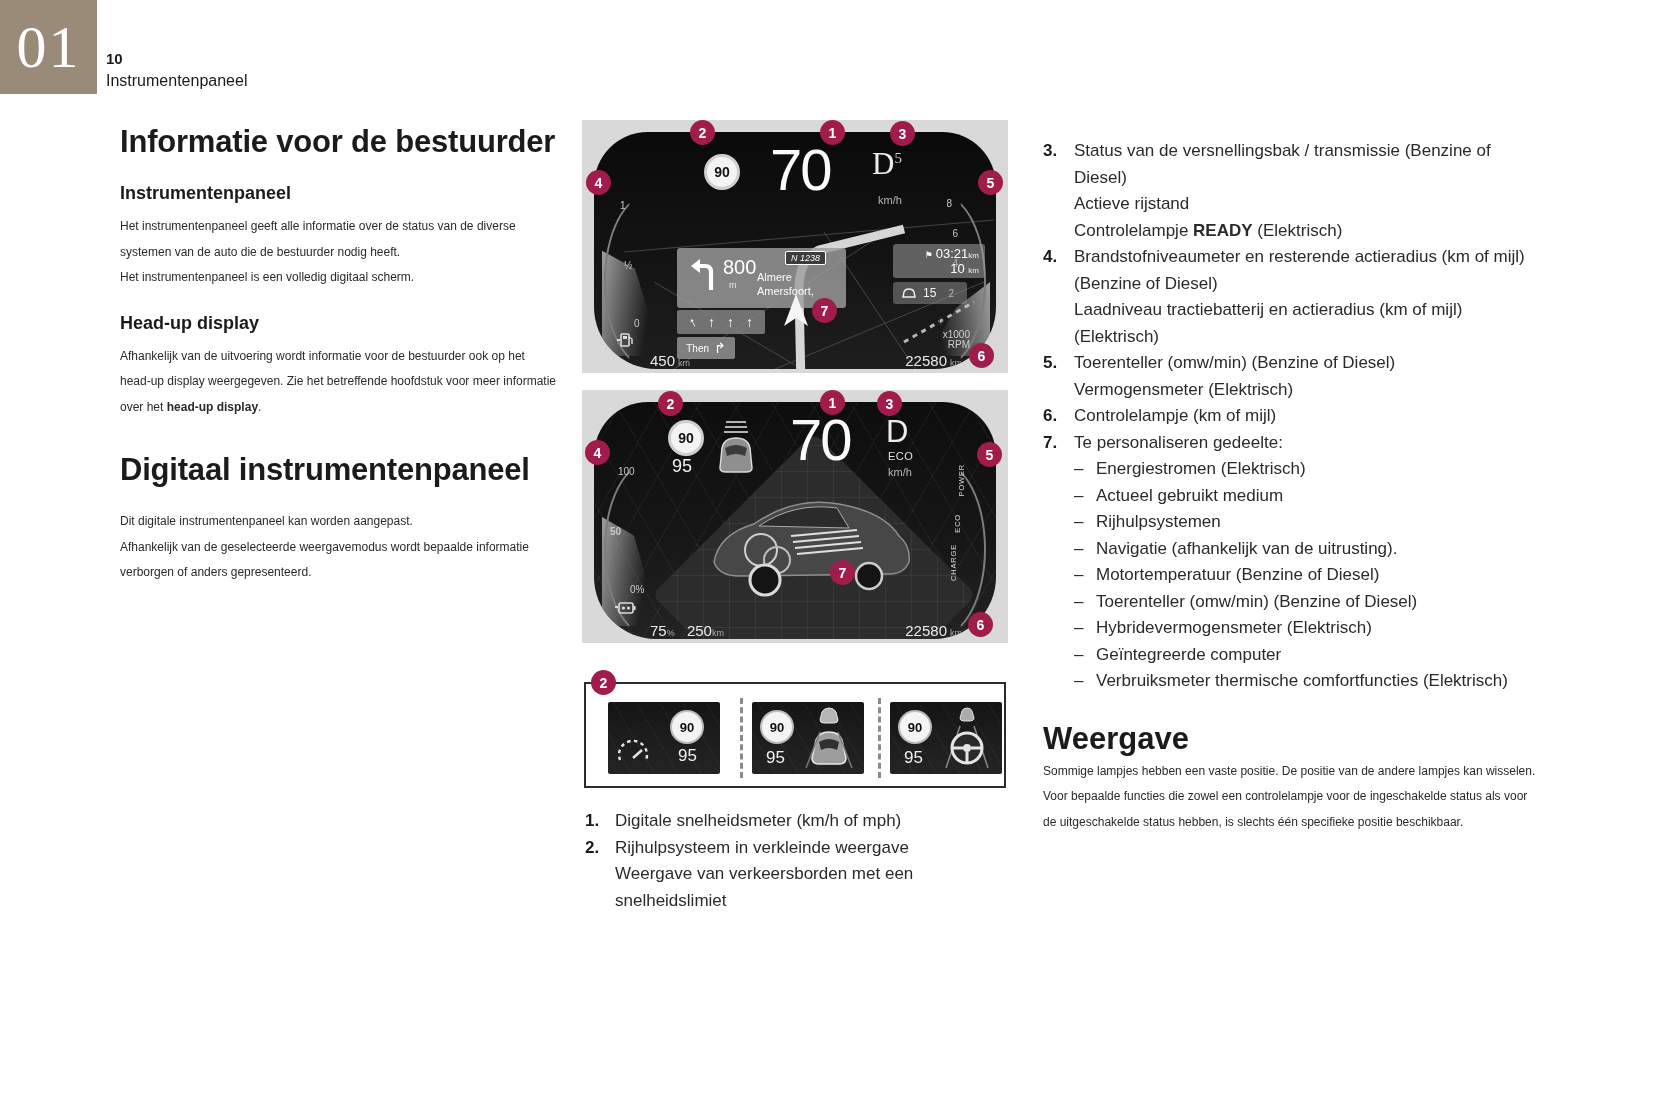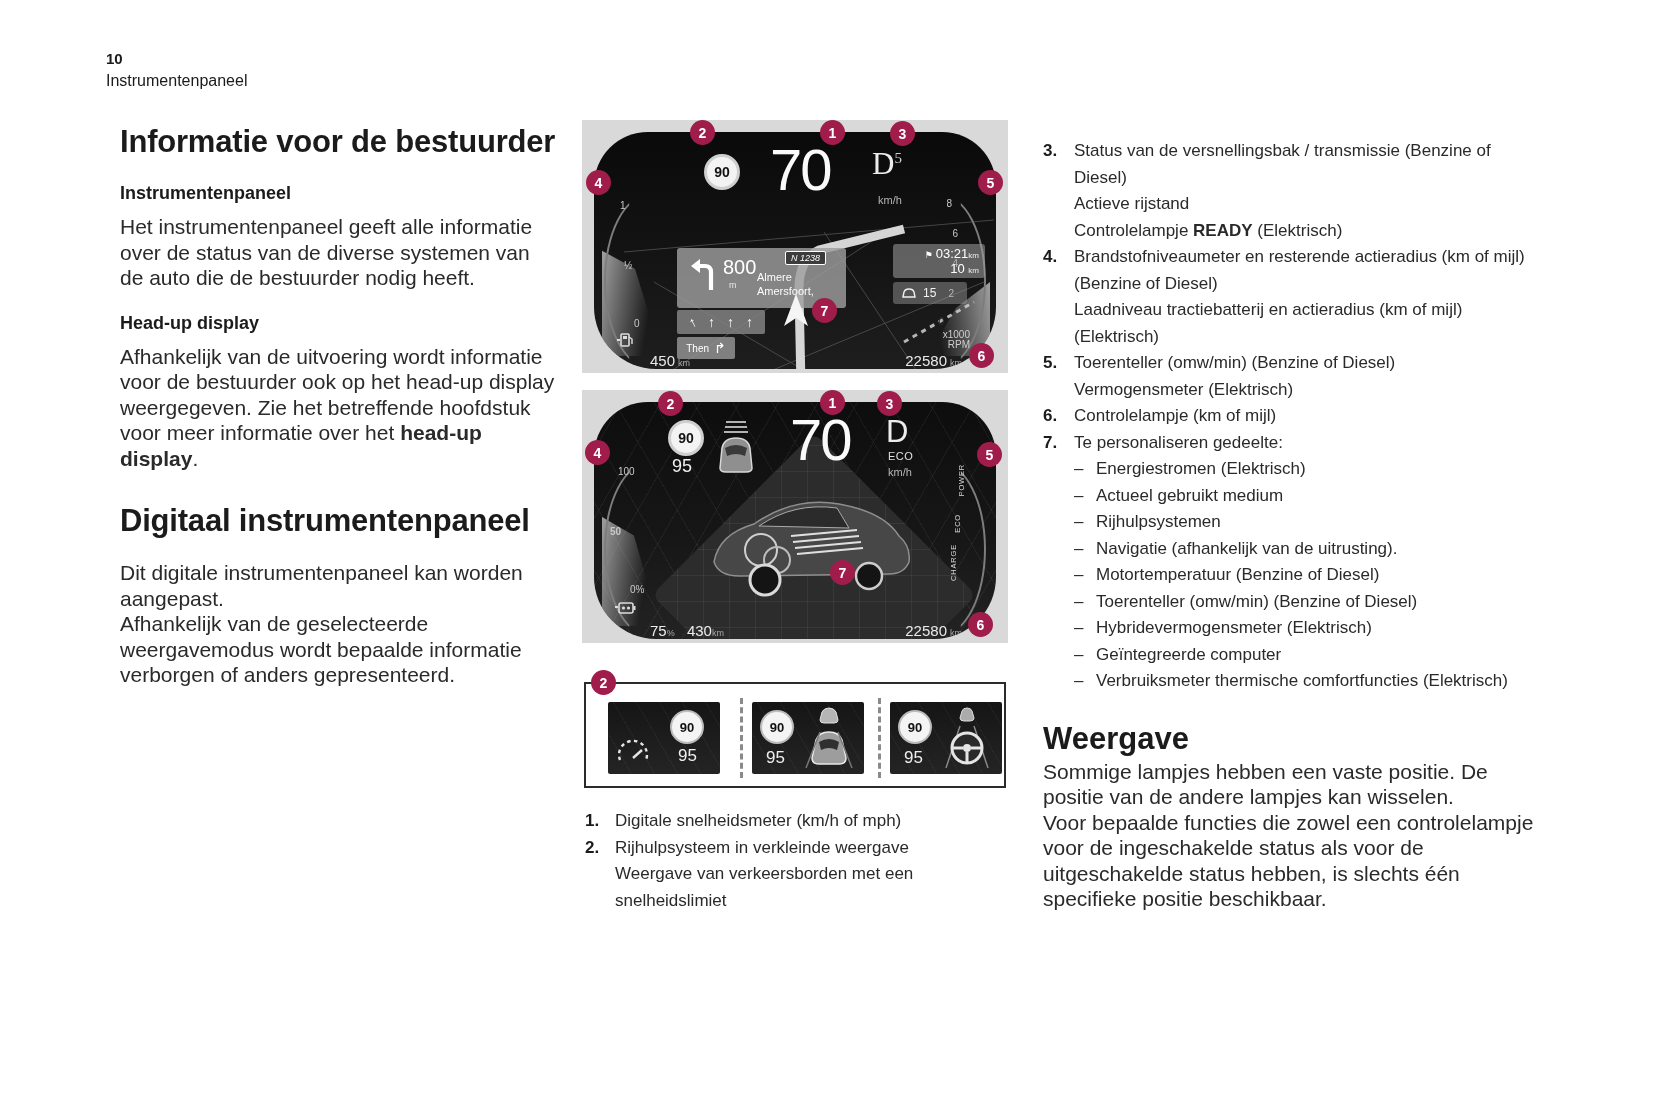--- a/index.html
+++ b/index.html
@@ -11,21 +11,21 @@
     color:#fff;display:flex;align-items:center;justify-content:center;
     font-family:"Liberation Serif",serif;font-size:60px;letter-spacing:2px;}
   .page-num{position:absolute;left:106px;top:50px;font-size:15px;font-weight:bold;color:#1a1a1a;}
   .page-section{position:absolute;left:106px;top:72px;font-size:16px;color:#1a1a1a;}
 
   
   .col-left{position:absolute;left:120px;top:122px;width:438px;}
   .col-left h1{margin:0 0 20px 0;font-size:31px;line-height:39px;font-weight:bold;color:#1b1b1b;letter-spacing:-0.2px;}
   .col-left h1.h2nd{margin-top:30px;}
   .subhead{font-size:18px;font-weight:bold;color:#1b1b1b;margin:22px 0 10px 0;}
-  .body-p{font-size:21px;line-height:25.5px;color:#2a2a2a;margin:0;}
+  .body-p{font-size:12px;line-height:25.5px;color:#2a2a2a;margin:0;}
   .b{font-weight:bold;}
 
   .col-right{position:absolute;left:1043px;top:138px;width:500px;}
   .num-list{display:flex;flex-direction:column;}
   .num-item{display:flex;font-size:17px;line-height:26.5px;color:#2a2a2a;}
   .num-item .no{width:31px;flex:0 0 31px;font-weight:bold;color:#1b1b1b;}
   .num-item .txt{flex:1;}
   .dash-list{margin:0;padding:0;list-style:none;}
   .dash-list li{display:flex;}
   .dash-list .dash{width:22px;flex:0 0 22px;}
@@ -112,27 +112,31 @@
   .cap-item{display:flex;font-size:17px;line-height:26.5px;color:#2a2a2a;}
   .cap-item .no{width:30px;flex:0 0 30px;font-weight:bold;color:#1b1b1b;}
 
   svg{display:block;}
 </style>
 </head>
 <body>
 
 <div class="page">
 
+  <div class="chapter-box">
+    <span>01</span>
+  </div>
   <div class="page-num">10</div>
   <div class="page-section">Instrumentenpaneel</div>
 
   <div class="col-left">
     <h1>Informatie voor de bestuurder</h1>
     <div class="subhead">Instrumentenpaneel</div>
     <p class="body-p">Het instrumentenpaneel geeft alle informatie over de status van de diverse systemen van de auto die de bestuurder nodig heeft.</p>
+    <p class="body-p">Het instrumentenpaneel is een volledig digitaal scherm.</p>
     <div class="subhead">Head-up display</div>
     <p class="body-p"><span>Afhankelijk van de uitvoering wordt informatie voor de bestuurder ook op het head-up display weergegeven. Zie het betreffende hoofdstuk voor meer informatie over het </span><span class="b">head-up display</span><span>.</span></p>
     <h1 class="h2nd">Digitaal instrumentenpaneel</h1>
     <p class="body-p">Dit digitale instrumentenpaneel kan worden aangepast.</p>
     <p class="body-p">Afhankelijk van de geselecteerde weergavemodus wordt bepaalde informatie verborgen of anders gepresenteerd.</p>
   </div>
 
   <div class="fig fig1">
     <div class="cluster">
 
@@ -291,21 +295,21 @@
         <circle cx="14.5" cy="8" r="1.6" fill="#ddd"></circle>
       </svg>
 
       <div class="side-arc right" style="right:10px;top:60px;"></div>
       <div class="vlabel" style="right:30px;top:62px;">POWER</div>
       <div class="vlabel" style="right:34px;top:112px;">ECO</div>
       <div class="vlabel" style="right:38px;top:142px;">CHARGE</div>
 
       <div class="socrow" style="left:56px;top:220px;">
         <span>75</span><span class="u">%</span>
-        <span style="margin-left:8px;">430</span><span class="u">km</span>
+        <span style="margin-left:8px;">250</span><span class="u">km</span>
       </div>
       <div class="dim-big" style="right:34px;top:220px;">
         <span>22580</span><span class="u">km</span>
       </div>
     </div>
 
     <div class="badge" style="left:76px;top:1px;">2</div>
     <div class="badge" style="left:238px;top:0px;">1</div>
     <div class="badge" style="left:295px;top:1px;">3</div>
     <div class="badge" style="left:3px;top:50px;">4</div>

